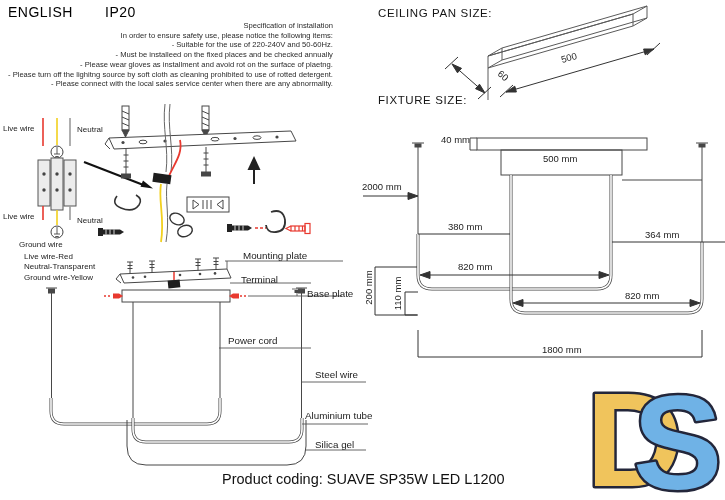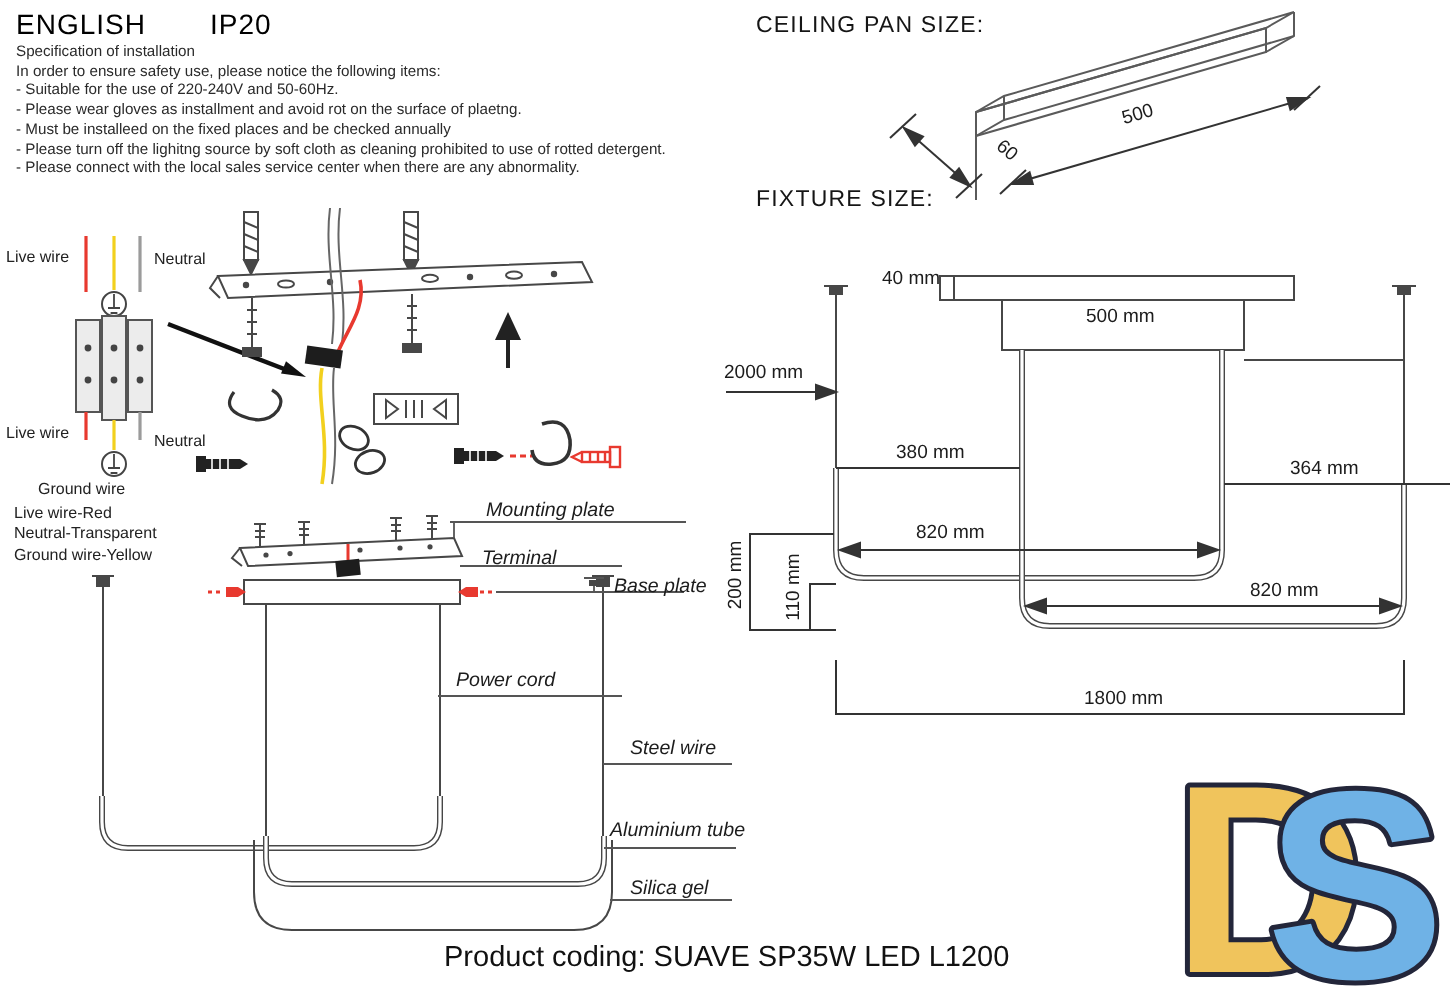--- a/index.html
+++ b/index.html
@@ -1,23 +1,23 @@
 <!DOCTYPE html>
 <html style="--live: #E8392F; --ground: #F2D01E; --neutral: #9B9B9B; --logo-d: #F0C45C; --logo-s: #6FB2E6; --logo-outline: #23263A;"><head>
 <meta charset="utf-8">
 <style>
   html,body{margin:0;padding:0;background:#ffffff;}
   .page{position:relative;width:725px;height:500px;background:#fff;overflow:hidden;
         font-family:"Liberation Sans","DejaVu Sans",sans-serif;color:#1b1b1b;}
   .hdr{position:absolute;font-size:14px;color:#000000;letter-spacing:.5px;}
   .sect{position:absolute;font-size:11.5px;letter-spacing:.6px;color:#151515;}
-  .spec{position:absolute;font-size:7.6px;line-height:9.7px;color:#2a2a2a;white-space:nowrap;}
+  .spec{position:absolute;font-size:7.6px;line-height:9.7px;color:#2a2a2a;white-space:nowrap;text-align:right;}
   .lbl{position:absolute;font-size:9.5px;color:#1c1c1c;white-space:nowrap;}
   .lbl8{position:absolute;font-size:8px;color:#222;white-space:nowrap;}
-  .plbl{position:absolute;font-size:9.8px;color:#1c1c1c;white-space:nowrap;font-style:italic;}
+  .plbl{position:absolute;font-size:9.8px;color:#1c1c1c;white-space:nowrap;}
   .legend{position:absolute;font-size:8px;line-height:10.4px;color:#222;white-space:nowrap;}
   .rot90{transform:rotate(-90deg);transform-origin:center;text-align:center;width:40px;}
   .coding{position:absolute;font-size:14.5px;color:#111;}
   svg{position:absolute;overflow:visible;}
   .wire-live{stroke:var(--live);}
   .wire-ground{stroke:var(--ground);}
   .wire-neutral{stroke:var(--neutral);}
   .fill-live{fill:var(--live);}
   .stroke-live{stroke:var(--live);}
   .logo-d{fill:var(--logo-d);stroke:var(--logo-outline);}
@@ -28,22 +28,22 @@
 
 <div class="page">
 
   <div class="hdr" style="left:8px;top:4px">ENGLISH</div>
   <div class="hdr" style="left:105px;top:4px">IP20</div>
 
   <div class="spec" style="left:8px;top:21px">
     <div>Specification of installation</div>
     <div>In order to ensure safety use, please notice the following items:</div>
     <div>- Suitable for the use of 220-240V and 50-60Hz.</div>
+    <div>- Must be installeed on the fixed places and be checked annually</div>
     <div>- Please wear gloves as installment and avoid rot on the surface of plaetng.</div>
-    <div>- Must be installeed on the fixed places and be checked annually</div>
     <div>- Please turn off the lighitng source by soft cloth as cleaning prohibited to use of rotted detergent.</div>
     <div>- Please connect with the local sales service center when there are any abnormality.</div>
   </div>
 
   <div class="sect" style="left:378px;top:7px">CEILING PAN SIZE:</div>
   <div class="sect" style="left:378px;top:94px">FIXTURE SIZE:</div>
 
   <svg style="left:428px;top:6px" width="295" height="97" viewBox="0 0 295 97">
     <g stroke="#5a5a5a" fill="none" stroke-width="1">
       <path d="M60,62 L205,20 L205,8 L60,50 Z"></path>
@@ -142,21 +142,21 @@
     <circle cx="57" cy="120" r="6" stroke="#444" fill="none"></circle>
     <path d="M57,115 V122 M54,122 H60 M55.3,124.5 H58.7" stroke="#444" stroke-width="0.9" fill="none"></path>
     <line x1="84" y1="50" x2="146" y2="74" stroke="#111" stroke-width="2.2"></line>
     <polygon points="153,76.5 140.5,74.8 143,68.6" fill="#111"></polygon>
   </svg>
   <div class="lbl8" style="left:3px;top:124px">Live wire</div>
   <div class="lbl8" style="left:77px;top:125px">Neutral</div>
   <div class="lbl8" style="left:3px;top:212px">Live wire</div>
   <div class="lbl8" style="left:77px;top:216px">Neutral</div>
   <div class="lbl8" style="left:19px;top:240px">Ground wire</div>
-  <div class="legend" style="left:7px;top:252px">
+  <div class="legend" style="left:24px;top:252px">
     <div>Live wire-Red</div>
     <div>Neutral-Transparent</div>
     <div>Ground wire-Yellow</div>
   </div>
 
   <svg style="left:95px;top:100px" width="240" height="150" viewBox="0 0 240 150">
     <g stroke="#474747" fill="none" stroke-width="1">
       <g>
         <rect x="27" y="6" width="7" height="24"></rect>
         <path d="M27,11 l7,3 M27,17 l7,3 M27,23 l7,3"></path>

